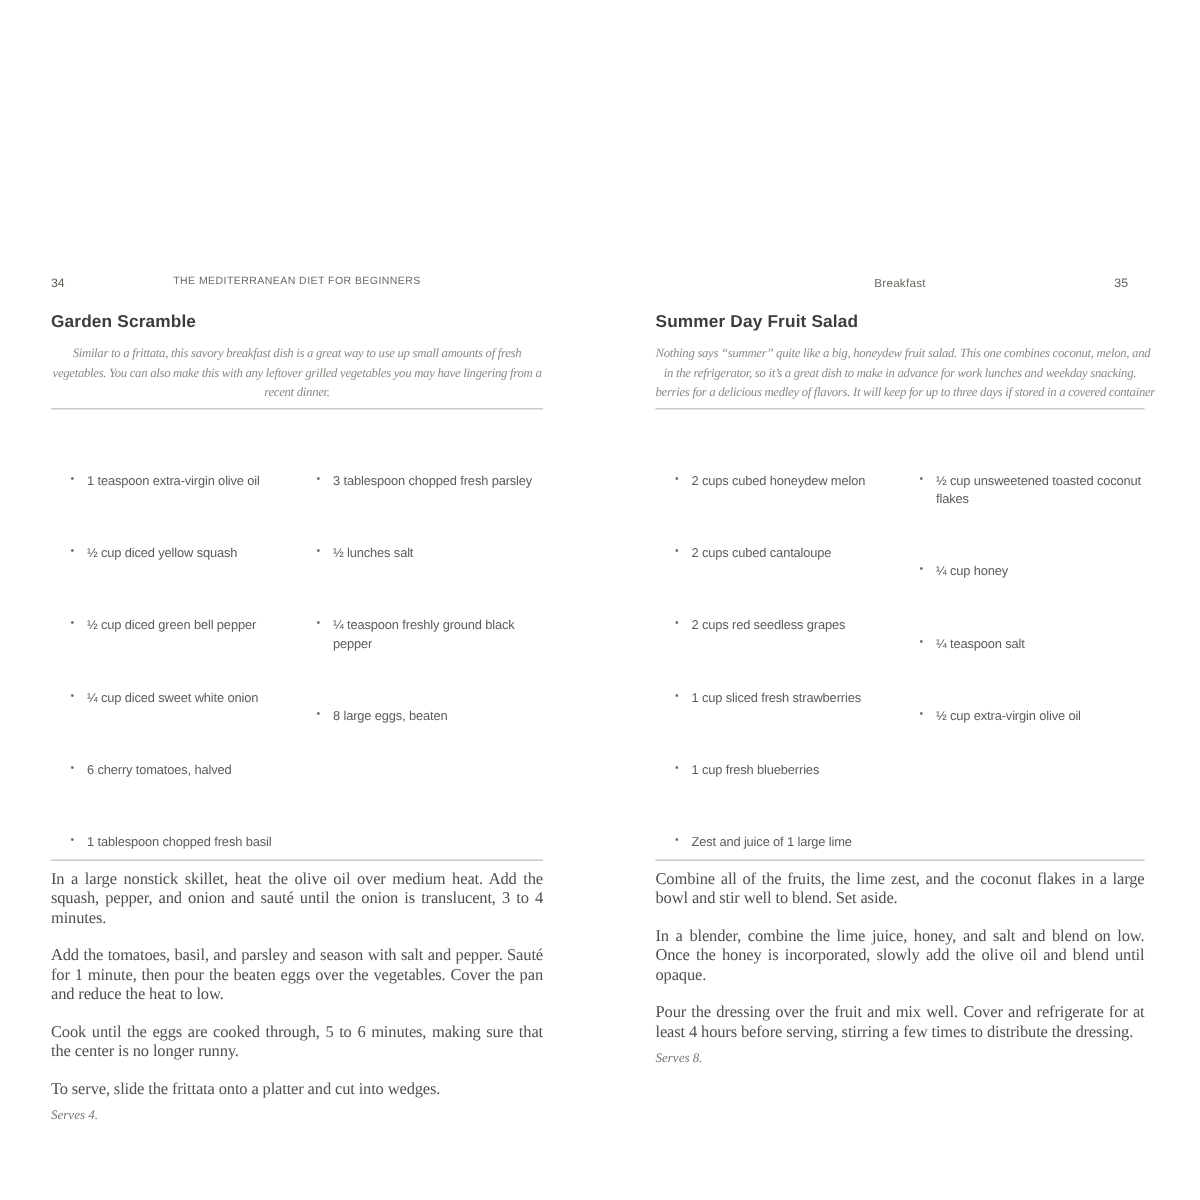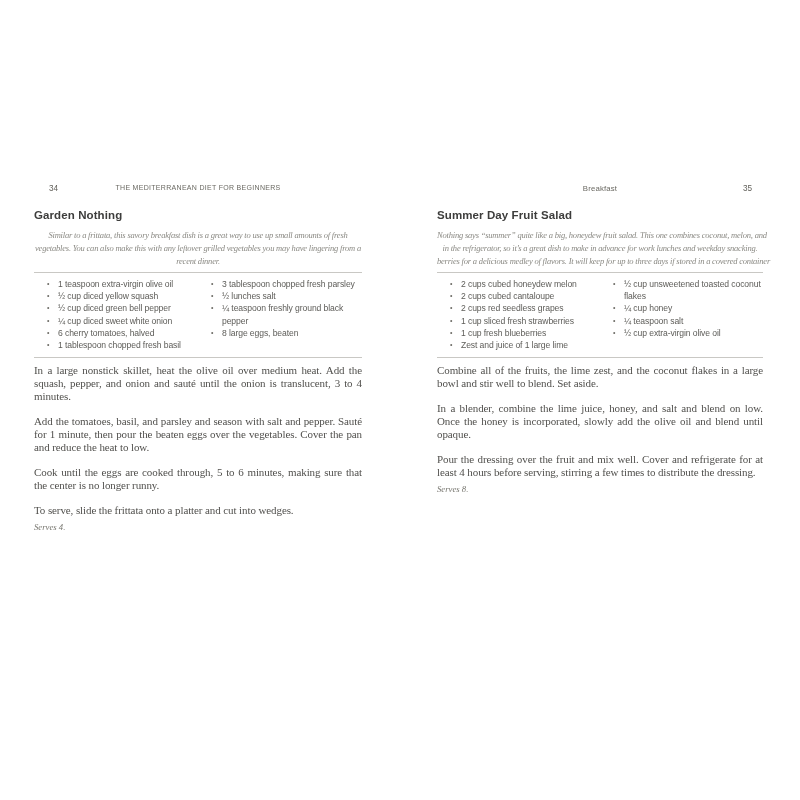--- a/index.html
+++ b/index.html
@@ -12,21 +12,21 @@
   .page.right { left: 437px; width: 326px; }
 
   .running-head {
     position: relative; height: 12px; text-align: center;
     font-family: "Liberation Sans", sans-serif;
     font-size: 7px; letter-spacing: 0.3px; color: #6a6962;
     white-space: nowrap;
   }
   .page.right .running-head { font-size: 7.8px; letter-spacing: 0.15px; }
   .page-num { position: absolute; top: 0; font-size: 8.2px; letter-spacing: 0; color: #605f59; }
-  .pn-left  { left: 15px; }
+  .pn-left  { left: 0; }
   .pn-right { right: 11px; }
 
   .recipe-title {
     margin: 13px 0 0; font-family: "Liberation Sans", sans-serif;
     font-weight: 700; font-size: 11.5px; line-height: 13px;
     letter-spacing: 0.1px; color: #3d3d3c;
   }
 
   .intro { margin-top: 7px; text-align: center; }
   .intro-line {
@@ -35,21 +35,21 @@
   }
 
   .rule { border: 0; border-top: 1px solid #c9c8c4; margin: 4px 0 0; height: 0; }
 
   .ingredients { display: flex; padding: 5px 0 2px; }
   .ing-col {
     flex: 1 1 50%; margin: 0; padding: 0; list-style: none;
     font-family: "Liberation Sans", sans-serif;
     font-size: 8.6px; line-height: 12.2px; letter-spacing: -0.1px; color: #5d5c58;
   }
-  .ing-col li { position: relative; padding-left: 24px; }
+  .ing-col li { position: relative; padding-left: 24px; margin-top: 36px; }
   .ing-col li::before {
     content: "\2022"; position: absolute; left: 13px; top: 0;
     font-size: 7px; color: #6f6e68;
   }
 
   .step {
     margin: 12px 0 0; font-size: 11px; line-height: 13px;
     letter-spacing: -0.1px; color: #51504d; text-align: justify;
   }
   .step.first { margin-top: 6px; }
@@ -62,21 +62,21 @@
 <body>
 
 <div class="spread">
 
   <section class="page left">
     <header class="running-head">
       <span class="page-num pn-left">34</span>
       <span>THE MEDITERRANEAN DIET FOR BEGINNERS</span>
     </header>
 
-    <h2 class="recipe-title">Garden Nothing</h2>
+    <h2 class="recipe-title">Garden Scramble</h2>
 
     <div class="intro">
       <div class="intro-line">Similar to a frittata, this savory breakfast dish is a great way to use up small amounts of fresh</div>
       <div class="intro-line">vegetables. You can also make this with any leftover grilled vegetables you may have lingering from a</div>
       <div class="intro-line">recent dinner.</div>
     </div>
 
     <hr class="rule">
 
     <div class="ingredients">

